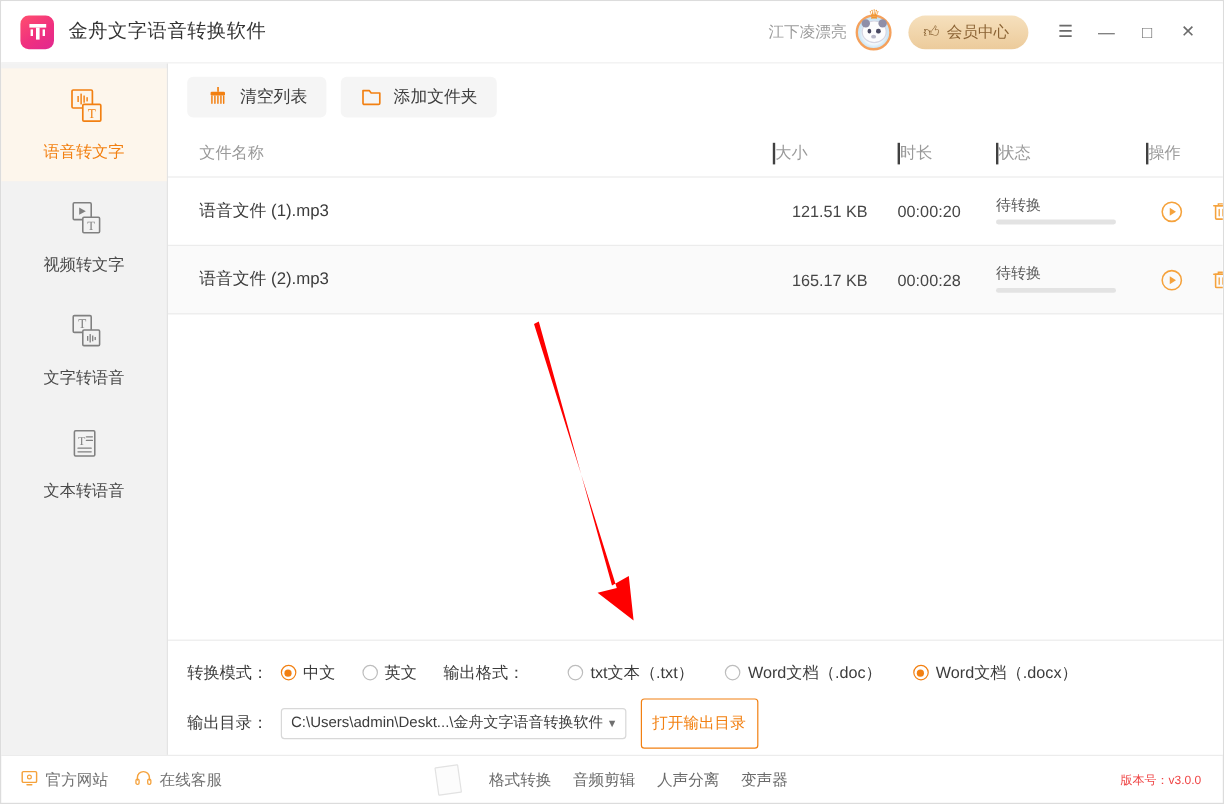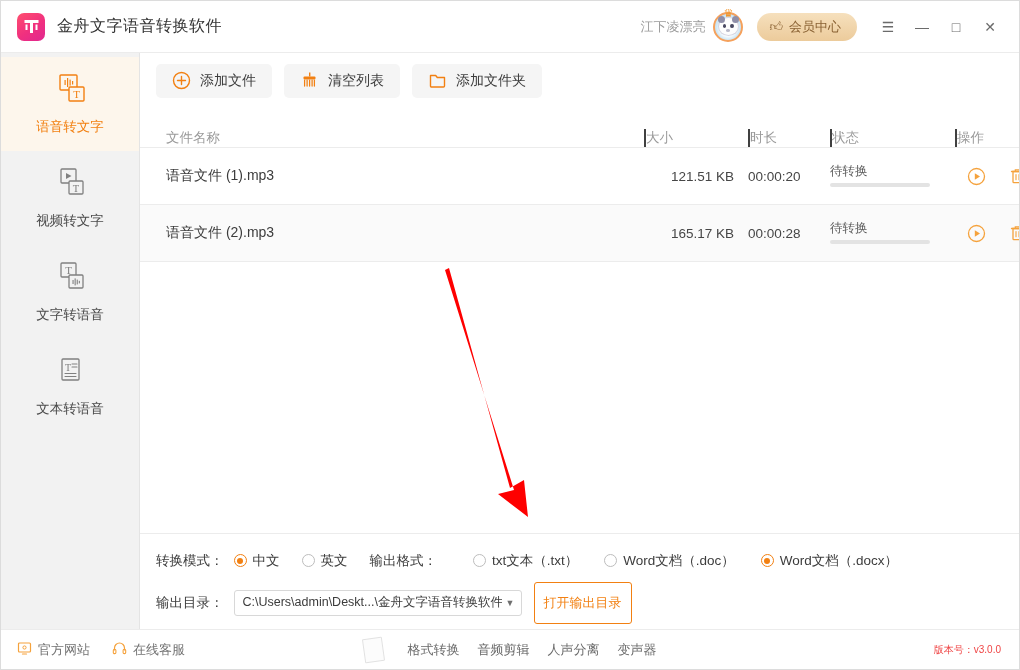--- a/index.html
+++ b/index.html
@@ -117,21 +117,21 @@
     background: #f5f5f5; border: none; border-radius: 5px;
     display: flex; align-items: center; gap: 9px;
     font-size: 14px; color: #3c3c3c; cursor: pointer;
     font-family: inherit;
   }
   .tool-btn .ticon { display: flex; align-items: center; }
 
   
   .tbl-head {
     height: 40px; flex: 0 0 40px;
-    display: flex; align-items: flex-end;
+    display: flex; align-items: center;
     font-size: 13.5px; color: #9a9a9a;
     border-bottom: 1px solid #ececec;
     padding-left: 26px;
   }
   .th { display: flex; align-items: center; height: 18px; }
   .th.sep { border-left: 2px solid #404040; padding-left: 0; }
   .c-name { width: 478px; flex: 0 0 478px; }
   .c-size { width: 104px; flex: 0 0 104px; }
   .c-dur  { width: 82px;  flex: 0 0 82px; }
   .c-stat { width: 125px; flex: 0 0 125px; }
@@ -139,21 +139,21 @@
 
   .tbl-body { flex: 1 1 auto; overflow: hidden; }
   .row {
     height: 57px; display: flex; align-items: center;
     padding-left: 26px;
     border-bottom: 1px solid #ececec;
     font-size: 14px; color: #3c3c3c;
   }
   .row.alt { background: #fafafa; }
   .row .c-size, .row .c-dur { color: #464646; font-size: 13.5px; }
-  .row .c-size { text-align: left; padding-right: 14px; justify-content: flex-end; }
+  .row .c-size { text-align: left; padding-right: 25px; justify-content: flex-end; }
   .row .c-dur { padding-left: 0; }
   .cell { display: flex; align-items: center; }
   .status-cell { flex-direction: column; align-items: flex-start; justify-content: center; gap: 5px; }
   .status-txt { font-size: 12.5px; color: #5a5a5a; line-height: 1; }
   .prog { width: 100px; height: 4px; border-radius: 2px; background: #e3e3e3; }
   .act-cell { gap: 22px; padding-left: 12px; }
   .act-ico { cursor: pointer; display: flex; align-items: center; }
 
   
   .settings {
@@ -311,29 +311,20 @@
             <path d="M15 18.5 h11 M15 21.5 h11" stroke="#808080" stroke-width="1.1" stroke-linecap="round"></path>
           </svg>
         </span>
         <span>文本转语音</span>
       </div>
     </div>
 
     <div class="main">
 
       <div class="toolbar">
-        <button class="tool-btn">
-          <span class="ticon">
-            <svg width="19" height="19" viewBox="0 0 19 19">
-              <circle cx="9.5" cy="9.5" r="8" fill="none" stroke="#f28012" stroke-width="1.4"></circle>
-              <path d="M9.5 5.5 v8 M5.5 9.5 h8" stroke="#f28012" stroke-width="1.4" stroke-linecap="round"></path>
-            </svg>
-          </span>
-          <span>添加文件</span>
-        </button>
 
         <button class="tool-btn">
           <span class="ticon">
             <svg width="19" height="19" viewBox="0 0 19 19">
               <rect x="9" y="1.5" width="1.4" height="4" fill="#f28012"></rect>
               <rect x="3.5" y="5.5" width="12" height="3" rx="1" fill="#f28012"></rect>
               <path d="M4.6 9 v6 M7.1 9 v6 M9.6 9 v6 M12.1 9 v6 M14.4 9 v6" stroke="#f28012" stroke-width="1.25" stroke-linecap="round"></path>
             </svg>
           </span>
           <span>清空列表</span>

